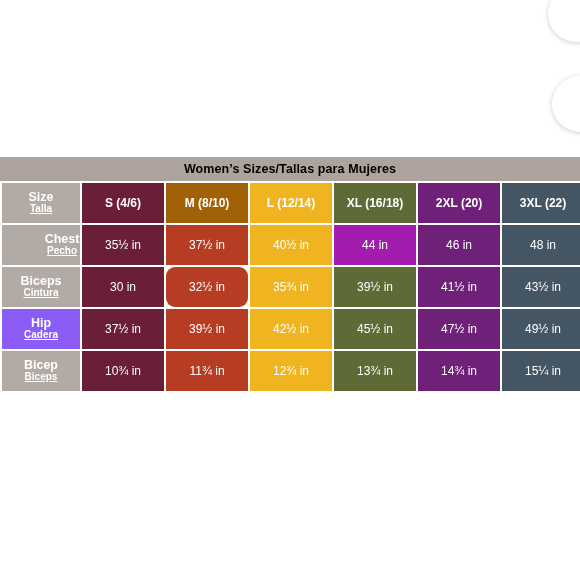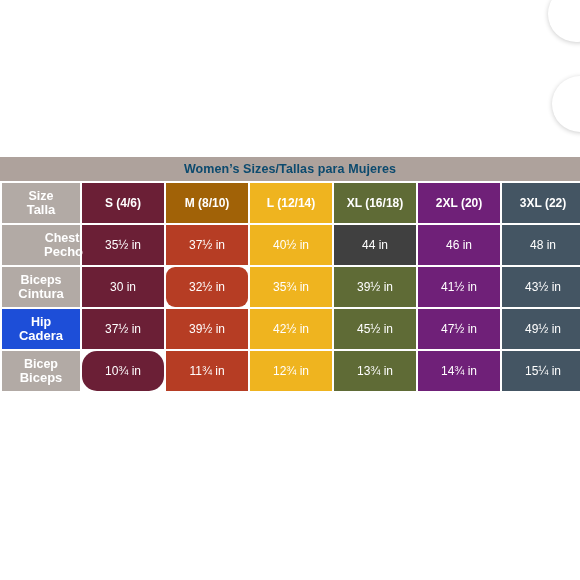--- a/index.html
+++ b/index.html
@@ -44,21 +44,21 @@
   
   #size-chart {
     position: absolute;
     left: 0;
     top: 157px;
     width: 580px;
   }
 
   .chart-title-band {
     background: #aea29c;
-    color: #0c4a6e;
+    color: #000000;
     text-align: center;
     font-size: 12.5px;
     font-weight: 700;
     letter-spacing: 0.1px;
     height: 24px;
     line-height: 24px;
   }
 
   table.size-table {
     border-collapse: separate;
@@ -88,23 +88,24 @@
     padding: 2px 0;
   }
   td.label-cell .lbl-en {
     display: block;
     font-size: 12.5px;
     font-weight: 700;
     color: #ffffff;
   }
   td.label-cell .lbl-es {
     display: block;
-    font-size: 13px;
-    font-weight: 700;
-    color: #ffffff;
+    font-size: 10px;
+    font-weight: 700;
+    color: #ffffff;
+    text-decoration: underline;
   }
 
   th.size-head {
     font-size: 12.5px;
     font-weight: 700;
     color: #ffffff;
   }
   td.val-cell {
     font-size: 12px;
     font-weight: 400;
@@ -154,54 +155,54 @@
       </thead>
       <tbody id="chart-body">
           <tr>
             <td class="label-cell" style="background: rgb(178, 170, 165); padding-left: 42px;">
               <span class="lbl-en" data-bind="chart.rows.0.en">Chest</span>
               <span class="lbl-es" data-bind="chart.rows.0.es">Pecho</span>
             </td>
             <td class="val-cell" data-bind="chart.rows.0.values.0" style="background: rgb(107, 31, 54);">35½ in</td>
             <td class="val-cell" data-bind="chart.rows.0.values.1" style="background: rgb(182, 61, 36);">37½ in</td>
             <td class="val-cell" data-bind="chart.rows.0.values.2" style="background: rgb(239, 180, 31);">40½ in</td>
-            <td class="val-cell" data-bind="chart.rows.0.values.3" style="background: #404040;">44 in</td>
+            <td class="val-cell" data-bind="chart.rows.0.values.3" style="background: #a21caf;">44 in</td>
             <td class="val-cell" data-bind="chart.rows.0.values.4" style="background: rgb(111, 32, 120);">46 in</td>
             <td class="val-cell" data-bind="chart.rows.0.values.5" style="background: rgb(68, 85, 99);">48 in</td>
           </tr>
           <tr>
             <td class="label-cell" style="background: rgb(178, 170, 165);">
               <span class="lbl-en" data-bind="chart.rows.1.en">Biceps</span>
               <span class="lbl-es" data-bind="chart.rows.1.es">Cintura</span>
             </td>
             <td class="val-cell" data-bind="chart.rows.1.values.0" style="background: rgb(107, 31, 54);">30 in</td>
             <td class="val-cell" data-bind="chart.rows.1.values.1" style="background: rgb(182, 61, 36); border-radius: 9px;">32½ in</td>
             <td class="val-cell" data-bind="chart.rows.1.values.2" style="background: rgb(239, 180, 31);">35¾ in</td>
             <td class="val-cell" data-bind="chart.rows.1.values.3" style="background: rgb(95, 107, 54);">39½ in</td>
             <td class="val-cell" data-bind="chart.rows.1.values.4" style="background: rgb(111, 32, 120);">41½ in</td>
             <td class="val-cell" data-bind="chart.rows.1.values.5" style="background: rgb(68, 85, 99);">43½ in</td>
           </tr>
           <tr>
-            <td class="label-cell" style="background: #1d4ed8;">
+            <td class="label-cell" style="background: #8b5cf6;">
               <span class="lbl-en" data-bind="chart.rows.2.en">Hip</span>
               <span class="lbl-es" data-bind="chart.rows.2.es">Cadera</span>
             </td>
             <td class="val-cell" data-bind="chart.rows.2.values.0" style="background: rgb(107, 31, 54);">37½ in</td>
             <td class="val-cell" data-bind="chart.rows.2.values.1" style="background: rgb(182, 61, 36);">39½ in</td>
             <td class="val-cell" data-bind="chart.rows.2.values.2" style="background: rgb(239, 180, 31);">42½ in</td>
             <td class="val-cell" data-bind="chart.rows.2.values.3" style="background: rgb(95, 107, 54);">45½ in</td>
             <td class="val-cell" data-bind="chart.rows.2.values.4" style="background: rgb(111, 32, 120);">47½ in</td>
             <td class="val-cell" data-bind="chart.rows.2.values.5" style="background: rgb(68, 85, 99);">49½ in</td>
           </tr>
           <tr>
             <td class="label-cell" style="background: rgb(178, 170, 165);">
               <span class="lbl-en" data-bind="chart.rows.3.en">Bicep</span>
               <span class="lbl-es" data-bind="chart.rows.3.es">Biceps</span>
             </td>
-            <td class="val-cell" data-bind="chart.rows.3.values.0" style="background: rgb(107, 31, 54); border-radius: 15px;">10¾ in</td>
+            <td class="val-cell" data-bind="chart.rows.3.values.0" style="background: rgb(107, 31, 54);">10¾ in</td>
             <td class="val-cell" data-bind="chart.rows.3.values.1" style="background: rgb(182, 61, 36);">11¾ in</td>
             <td class="val-cell" data-bind="chart.rows.3.values.2" style="background: rgb(239, 180, 31);">12¾ in</td>
             <td class="val-cell" data-bind="chart.rows.3.values.3" style="background: rgb(95, 107, 54);">13¾ in</td>
             <td class="val-cell" data-bind="chart.rows.3.values.4" style="background: rgb(111, 32, 120);">14¾ in</td>
             <td class="val-cell" data-bind="chart.rows.3.values.5" style="background: rgb(68, 85, 99);">15¼ in</td>
           </tr>
         </tbody>
     </table>
 
   </div>

